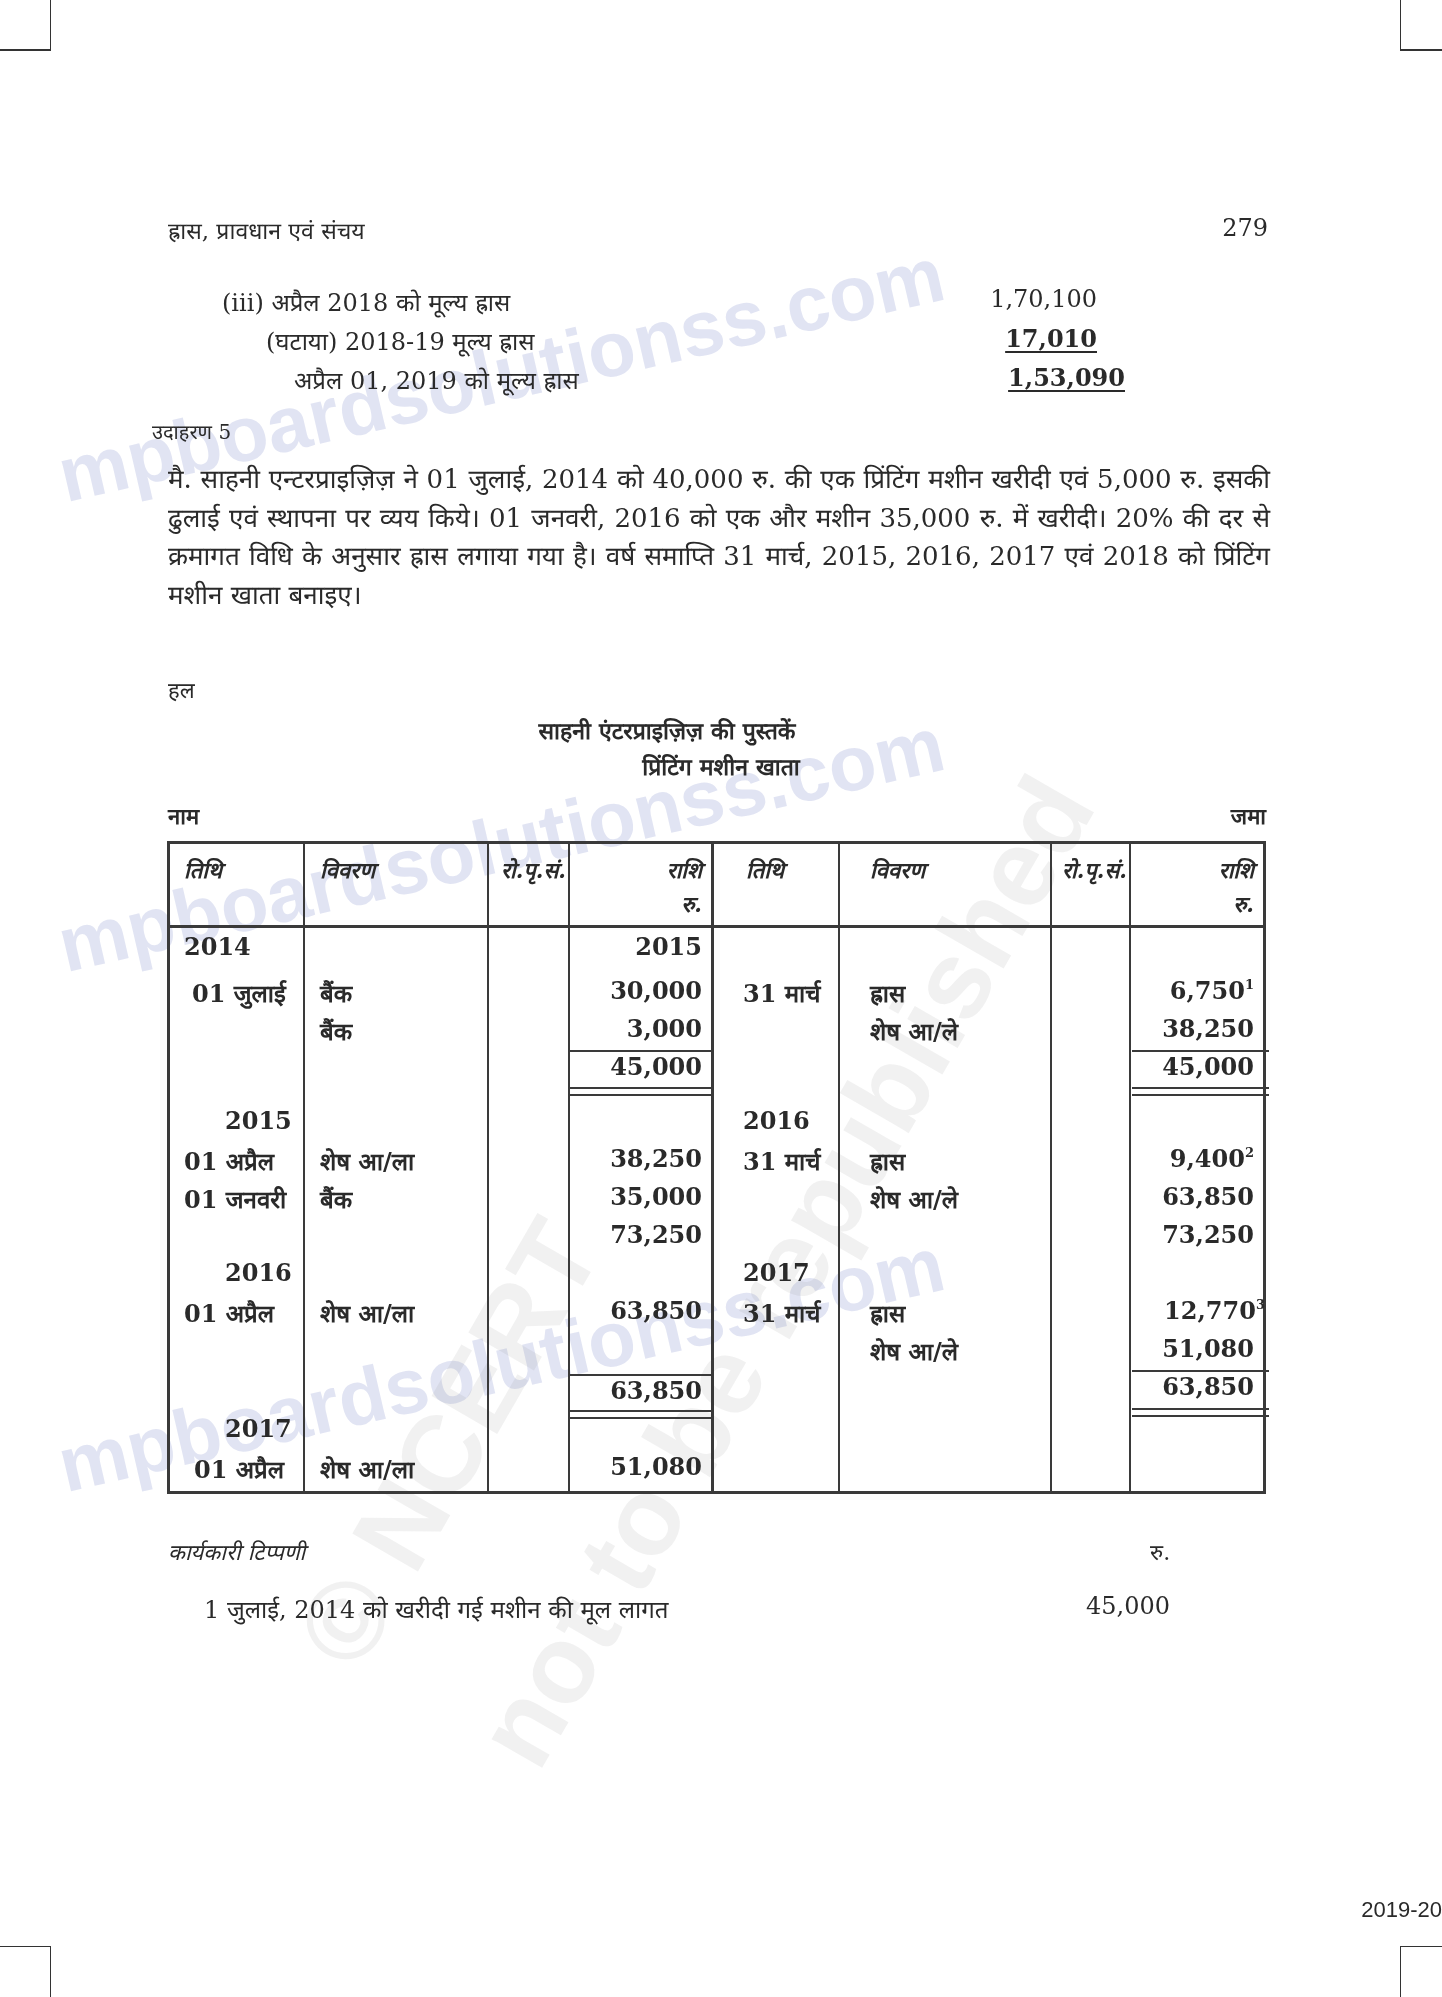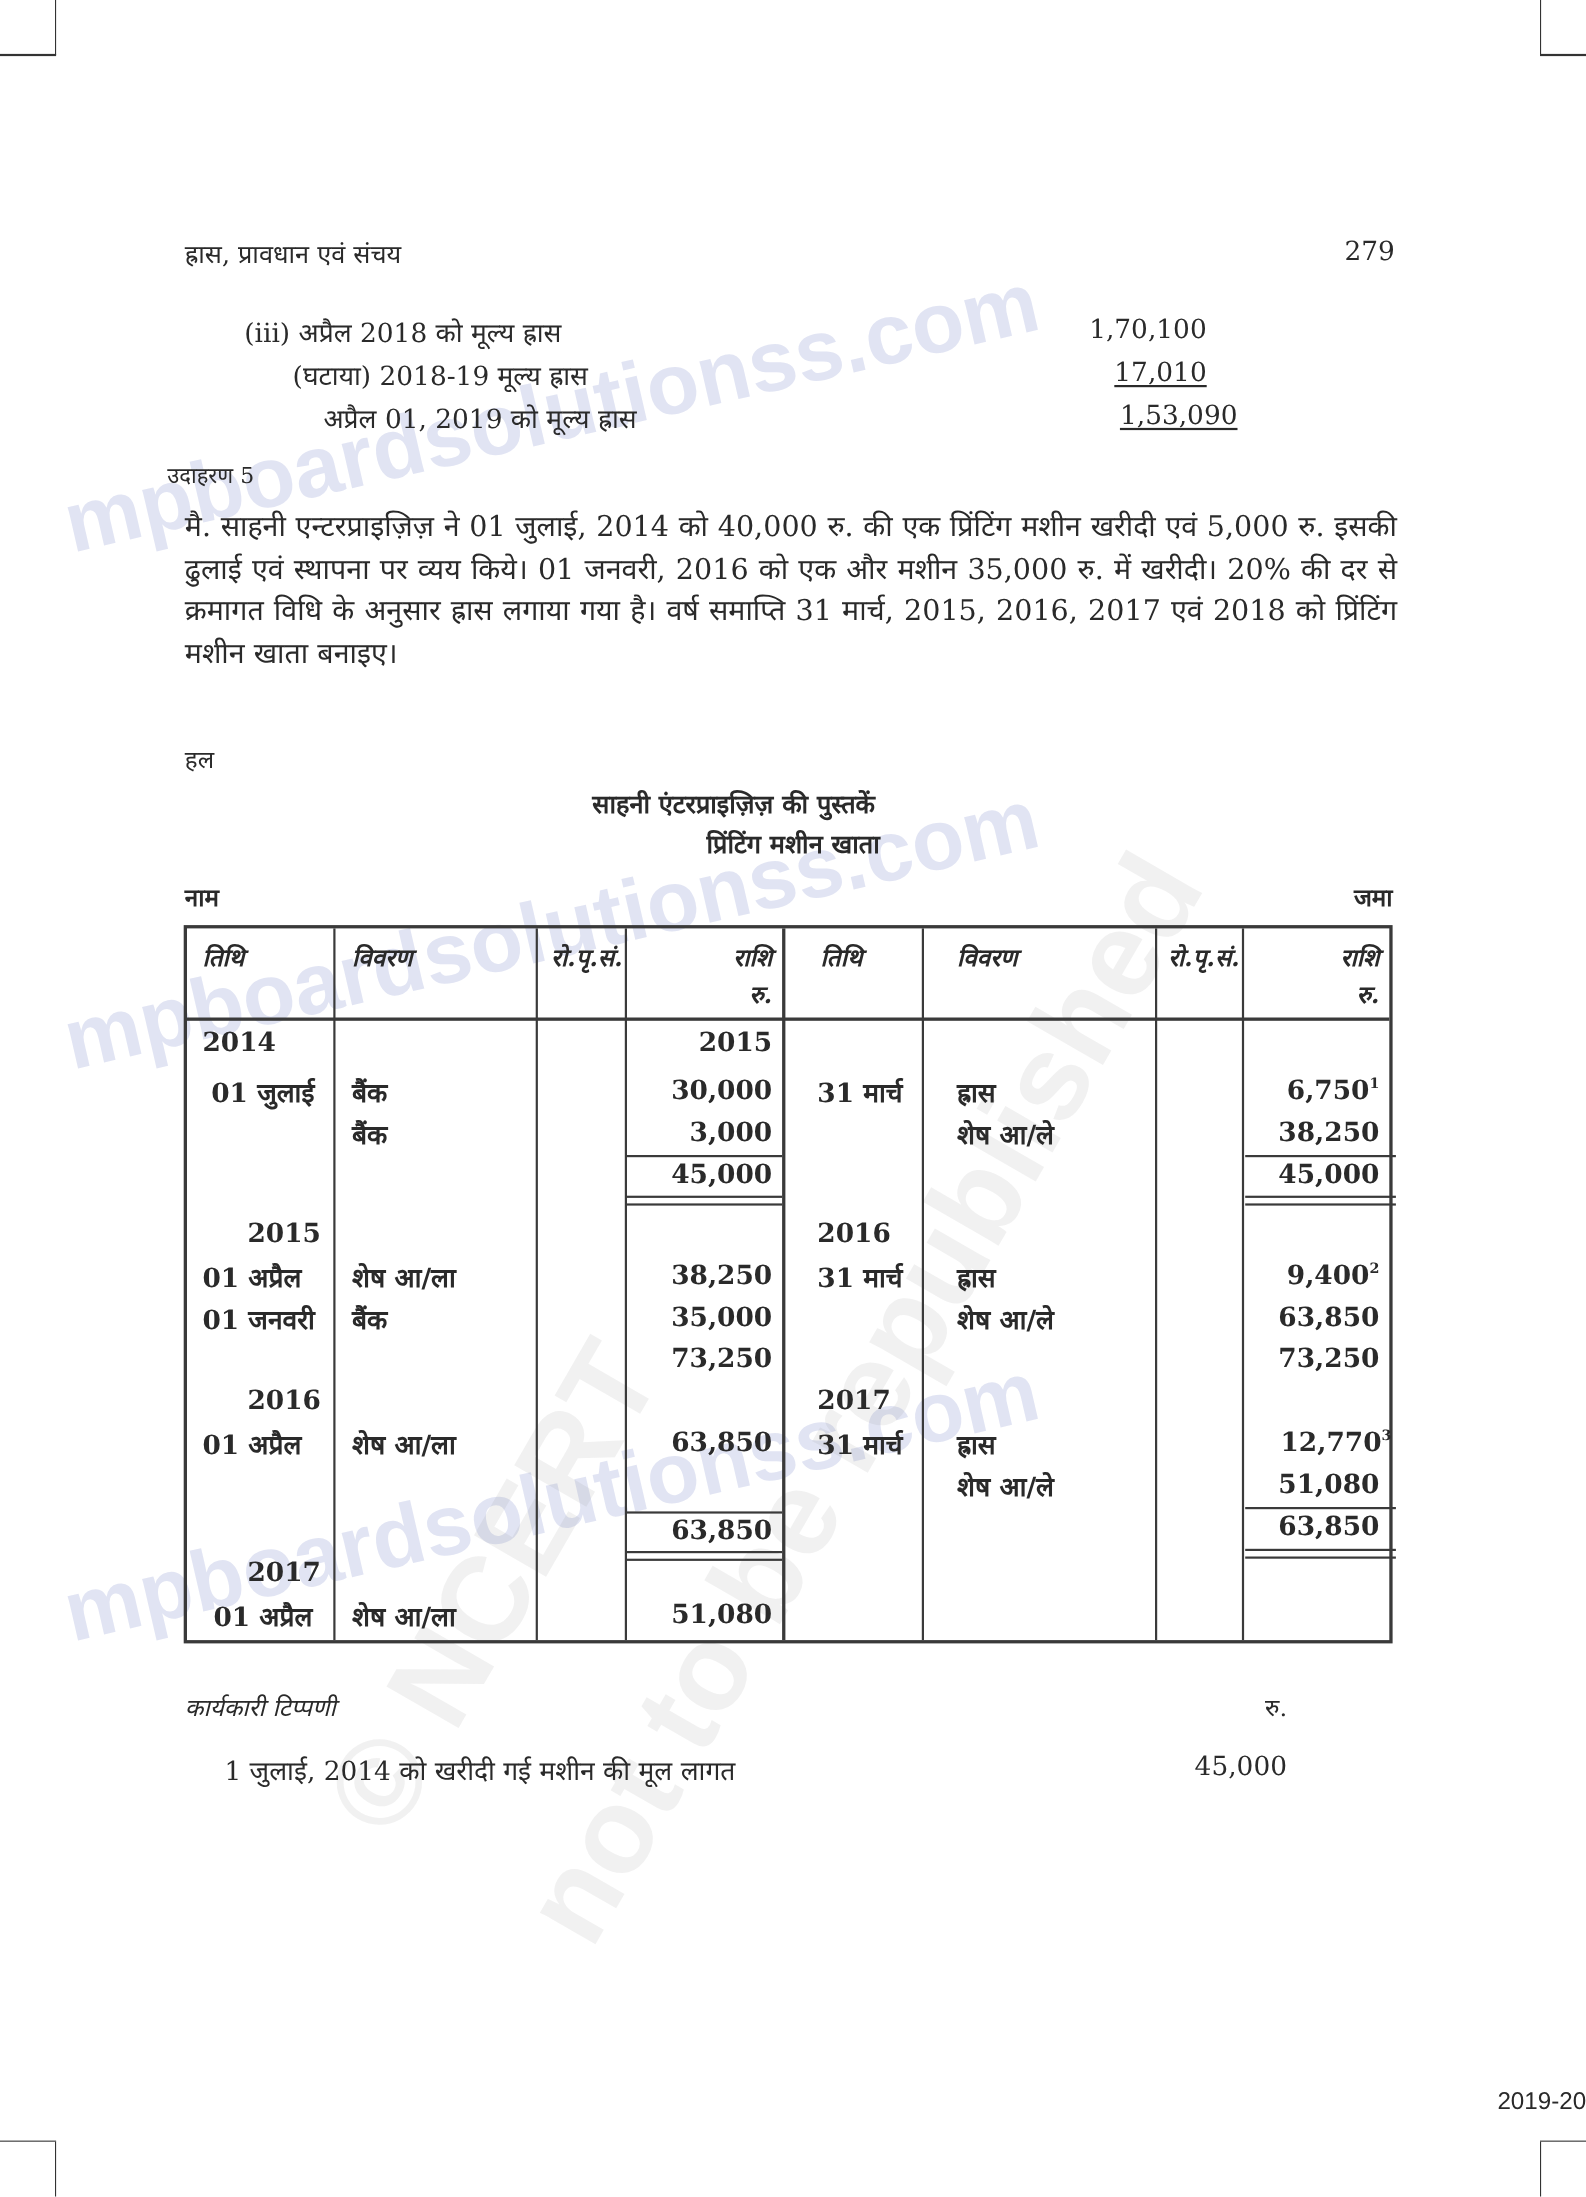--- a/index.html
+++ b/index.html
@@ -6,21 +6,21 @@
   body { width:1442px; height:1997px; position:relative; overflow:hidden;
          font-family:"DejaVu Serif", "Liberation Serif", serif; color:#2a2a2a; }
   .abs { position:absolute; }
   .crop { position:absolute; background:#333; }
   .runhead { left:168px; top:214px; font-size:23px; }
   .pageno { right:174px; top:214px; font-size:24px; text-align:right; }
   .calc { font-size:24px; }
   .calc-row { position:absolute; left:0; width:1304px; height:38px; }
   .calc-label { position:absolute; white-space:nowrap; }
   .calc-val { position:absolute; right:207px; text-align:right; }
-  .ul { text-decoration:underline; text-underline-offset:4px; }
+  .ul { text-decoration:underline; text-underline-offset:4px;font-weight:bold; }
   .ex-title { left:152px; top:418px; font-size:20px; }
   .problem { left:168px; top:460px; width:1102px; font-size:26px; line-height:38.5px; text-align:justify; }
   .sol { left:168px; top:674px; font-size:22px; }
   .book-title { left:0; width:1334px; top:714px; text-align:center; font-size:23px; font-weight:bold; }
   .acc-title { left:0; width:1442px; top:750px; text-align:center; font-size:23px; font-weight:bold; }
   .dr { left:168px; top:800px; font-size:22px; font-weight:bold; }
   .cr { right:176px; top:800px; font-size:22px; font-weight:bold; }
 
   .ledger { position:absolute; left:167px; top:841px; width:1099px; height:653px;
             border:3px solid #3a3a3a; box-sizing:border-box; }

